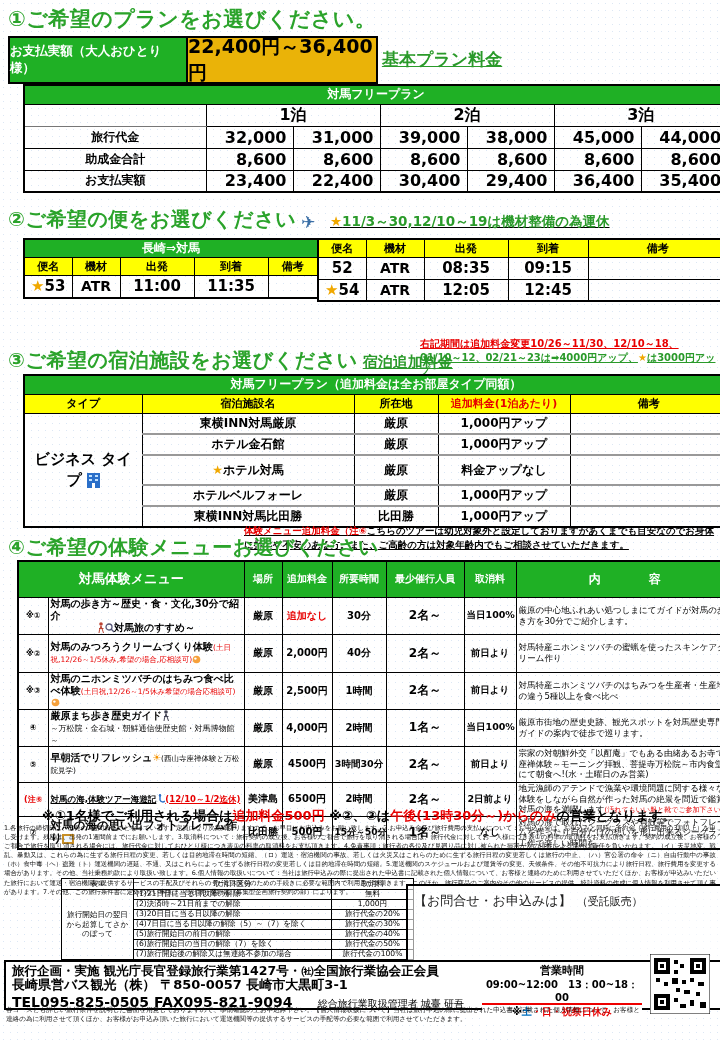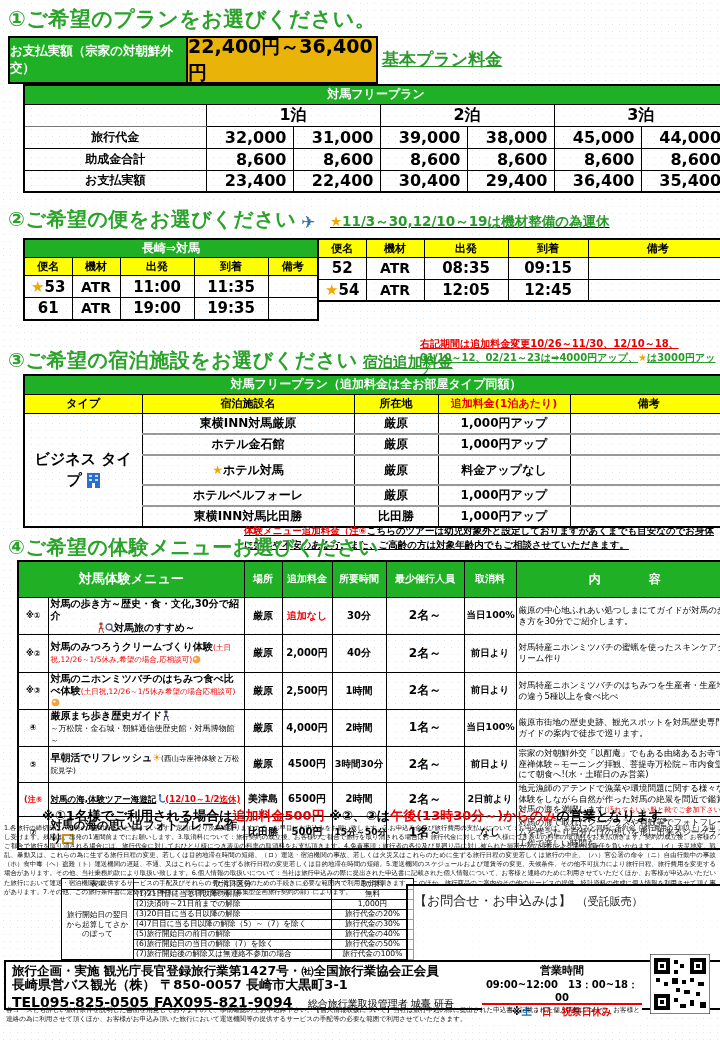--- a/index.html
+++ b/index.html
@@ -30,21 +30,21 @@
   .tiny{font-size:8px;}
   .terms{font-size:6.4px;line-height:1.42;text-align:justify;color:#111;}
   .ct td{font-size:7.6px;padding:0 2px;white-space:normal;line-height:1.1;}
   .mini-icon{display:inline-block;vertical-align:middle;}
 </style>
 </head>
 <body>
 
 <div class="abs sec-title" style="top:5px;left:8px;font-size:21px;">①ご希望のプランをお選びください。</div>
 
-<div class="abs" style="top:36px;left:8px;width:176px;height:44px;background:#1fb025;border:2px solid #000;color:#fff;font-weight:bold;font-size:12.5px;display:flex;align-items:center;justify-content:center;">お支払実額（宗家の対朝鮮外交）</div>
+<div class="abs" style="top:36px;left:8px;width:176px;height:44px;background:#1fb025;border:2px solid #000;color:#fff;font-weight:bold;font-size:12.5px;display:flex;align-items:center;justify-content:center;">お支払実額（大人おひとり様）</div>
 <div class="abs" style="top:36px;left:186px;width:188px;height:44px;background:#eab308;border:2px solid #000;font-weight:bold;font-size:19px;display:flex;align-items:center;justify-content:center;">22,400円～36,400円</div>
 <div class="abs green b u" style="top:48px;left:382px;font-size:17px;">基本プラン料金</div>
 
 <table class="abs thickb" style="top:84px;left:8px;width:704px;">
   <colgroup>
       <col style="width:182px">
       <col span="6" style="width:87px">
     </colgroup>
   <tbody>
       <tr style="height:19px">
@@ -111,27 +111,20 @@
     <td class="yh">機材</td>
     <td class="yh">出発</td>
     <td class="yh">到着</td>
     <td class="yh">備考</td>
   </tr>
   <tr style="height:22px" class="b">
     <td class="c" style="font-size:15px"><span class="gold">★</span><span>53</span></td>
     <td class="c" style="font-size:14px">ATR</td>
     <td class="c" style="font-size:15px">11:00</td>
     <td class="c" style="font-size:15px">11:35</td>
-    <td></td>
-  </tr>
-  <tr style="height:22px" class="b">
-    <td class="c" style="font-size:15px"><span class="gold"></span><span>61</span></td>
-    <td class="c" style="font-size:14px">ATR</td>
-    <td class="c" style="font-size:15px">19:00</td>
-    <td class="c" style="font-size:15px">19:35</td>
     <td></td>
   </tr>
 </tbody>
   </table>
 
 <table class="abs thickb" style="top:238px;left:302px;width:410px;">
   <colgroup>
       <col style="width:48px">
       <col style="width:58px">
       <col style="width:84px">
@@ -415,21 +408,21 @@
 
 <div class="abs" style="top:884px;left:406px;width:304px;height:70px;border:2px solid #000;background:rgba(255,255,255,.6);padding:4px 6px;">
   <span style="font-size:13px;color:#222;">【お問合せ・お申込みは】</span>
   <span style="font-size:11px;color:#222;">（受託販売）</span>
 </div>
 
 <div class="abs" style="top:960px;left:4px;width:710px;height:42px;border:2px solid #000;background:#fff;padding:2px 6px;">
   <div class="b" style="font-size:12.5px;line-height:1.1;">旅行企画・実施 観光庁長官登録旅行業第1427号・㈳全国旅行業協会正会員</div>
   <div class="b" style="font-size:13px;line-height:1.15;">長崎県営バス観光（株） 〒850-0057 長崎市大黒町3-1</div>
   <div style="line-height:1.1;"><span class="b" style="font-size:14px;">TEL095-825-0505 FAX095-821-9094</span>
-    <span style="font-size:10px;margin-left:10px;text-align:center;">総合旅行業取扱管理者 城臺 研吾</span></div>
+    <span style="font-size:10px;margin-left:20px;text-align:center;">総合旅行業取扱管理者 城臺 研吾</span></div>
 </div>
 
 <div class="abs" style="top:963px;left:482px;width:160px;text-align:center;background:#fff;">
   <div class="b" style="font-size:11px;">営業時間</div>
   <div class="b" style="font-size:10px;border-bottom:2px solid #e00;">09:00~12:00　13：00~18：00</div>
   <div class="b" style="font-size:10px;"><span>※</span><span class="blue">土</span><span class="red">・日・祝祭日休み</span></div>
 </div>
 
 <svg class="abs" style="top:954px;left:650px;" width="60" height="60">
   <rect width="60" height="60" fill="#fff" stroke="#000" stroke-width="1"></rect>

